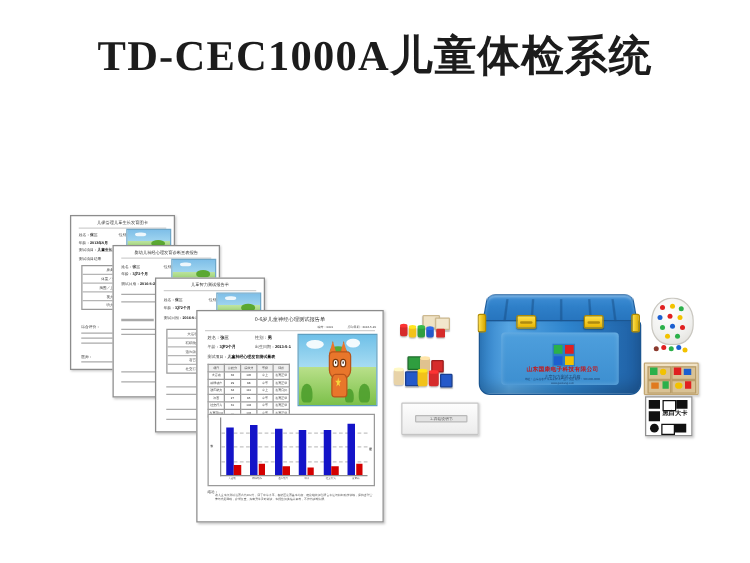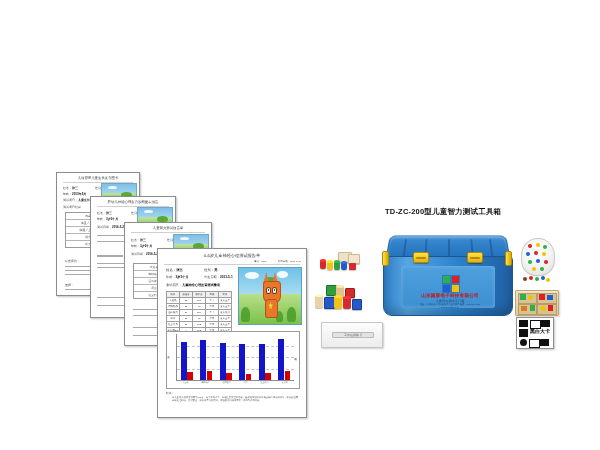--- a/index.html
+++ b/index.html
@@ -330,20 +330,21 @@
   .cards .ctxt{
     position:absolute;font-size:5px;color:#111;font-weight:700;
     white-space:nowrap;line-height:1;
   }
 </style>
 </head>
 <body>
 
 <div id="stage">
 
+  <div class="title">TD-CEC1000A儿童体检系统</div>
 
   <div class="sheet" style="left:56px;top:172px;width:82px;height:122px;">
     <div class="sheet-title">儿保管理儿童生长发育图卡</div>
     <div class="sheet-hdr-line" style="top:9px;"></div>
 
     <div class="fld" style="left:6px;top:13px;">
       <span>姓名：</span><b>张三</b>
     </div>
     <div class="fld" style="left:38px;top:13px;">
       <span>性别：</span><b>男</b>
@@ -570,21 +571,20 @@
         <span>语言</span>
         <span>社交行为</span>
         <span>发育商</span>
       </div>
     </div>
 
     <div class="note-head" style="left:8px;top:142px;">结论：</div>
     <div class="note-body" style="left:14px;top:147px;width:126px;">该儿童本次测试发育商为102分，属于中等水平，各能区发育基本均衡。建议继续加强语言表达与精细动作训练，保持合理营养与充足睡眠，定期复查，如有异常及时就诊。本报告仅供临床参考，不作为诊断依据。</div>
   </div>
 
-  <div class="tb-caption" style="left:385px;top:207px;">TD-ZC-200型儿童智力测试工具箱</div>
 
   <div class="blocks" style="left:318px;top:252px;width:44px;height:24px;">
     <div class="blk" style="left:20px;top:0px;width:12px;height:9px;background:#efe2c4;border:0.5px solid #cdb98f;"></div>
     <div class="blk" style="left:30px;top:2px;width:10px;height:8px;background:#f2e7cd;border:0.5px solid #cdb98f;"></div>
     <div class="cyl" style="left:2px;top:8px;width:6px;height:9px;background:#d62b2b;"></div>
     <div class="cyl" style="left:9px;top:9px;width:6px;height:9px;background:#f2c21a;"></div>
     <div class="cyl" style="left:16px;top:9px;width:6px;height:9px;background:#2f9e3f;"></div>
     <div class="cyl" style="left:23px;top:10px;width:6px;height:8px;background:#2559c9;"></div>
     <div class="blk" style="left:31px;top:11px;width:7px;height:7px;background:#d62b2b;"></div>
   </div>

